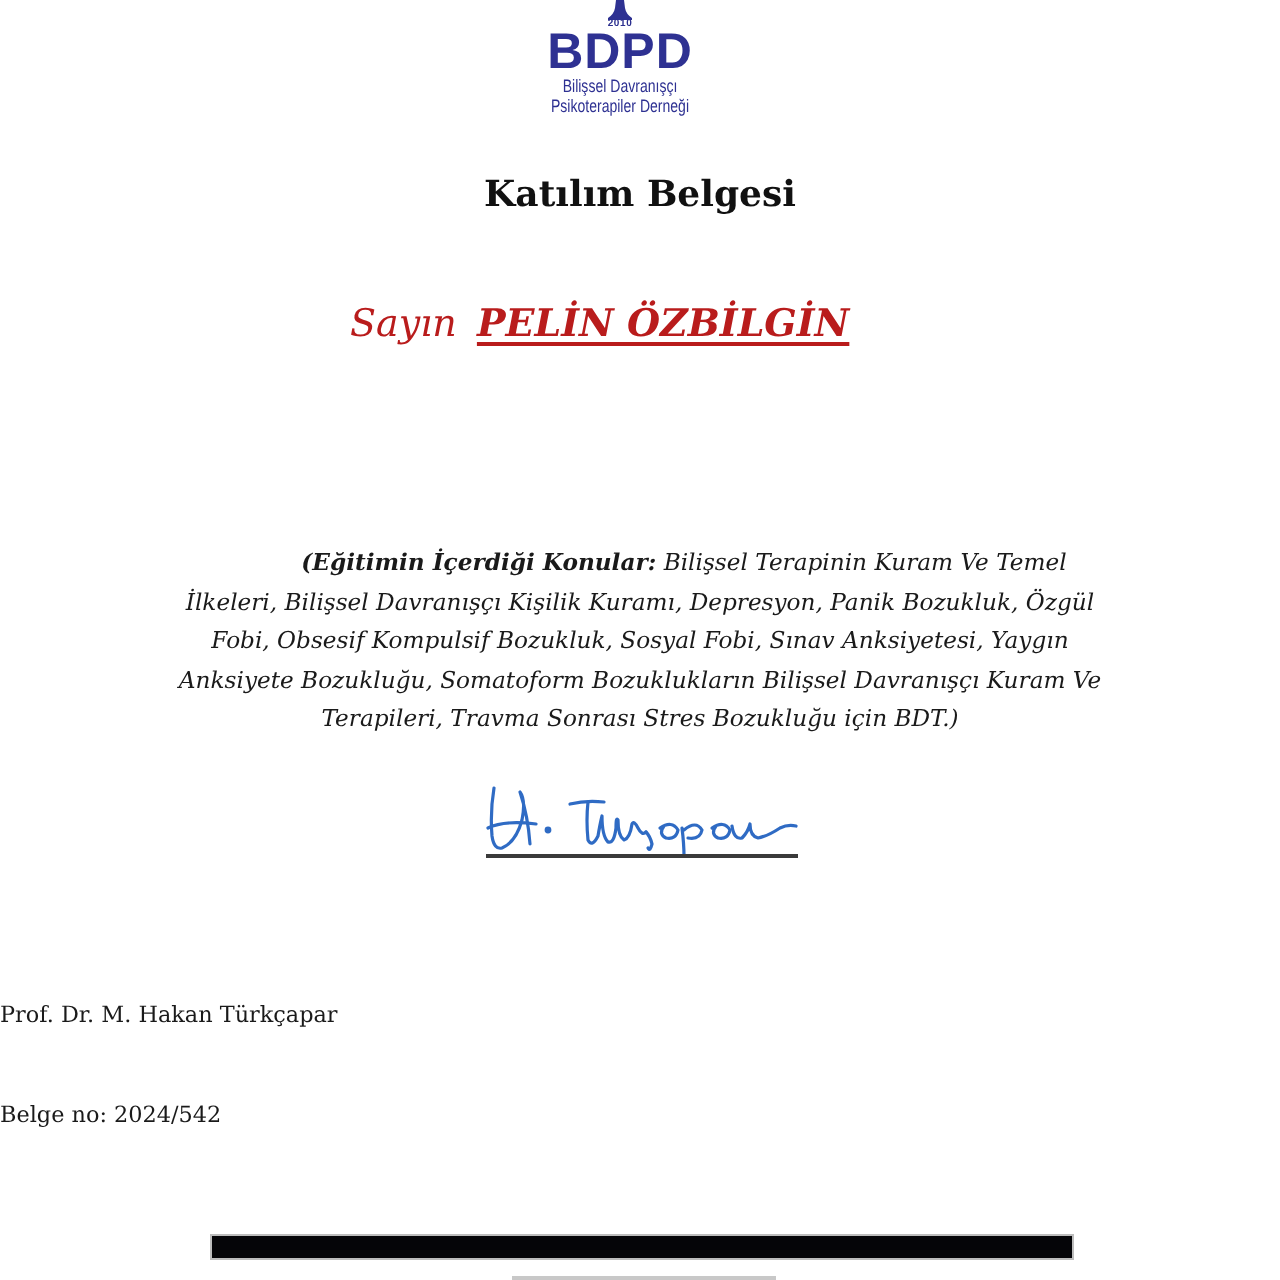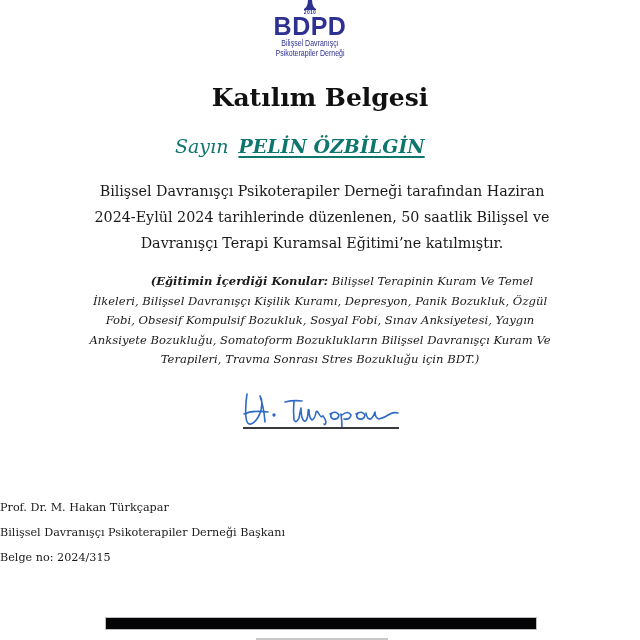--- a/index.html
+++ b/index.html
@@ -78,34 +78,34 @@
 
   
   .title {
     position: absolute;
     left: 0;
     right: 0;
     top: 80px;
     text-align: center;
     font-family: "DejaVu Serif", "Liberation Serif", serif;
     font-weight: bold;
-    font-size: 25px;
+    font-size: 18px;
     line-height: 36px;
     color: #111111;
   }
 
   
   .recipient {
     position: absolute;
     left: 175px;
-    top: 132px;
+    top: 148px;
     font-family: "DejaVu Serif", serif;
     font-size: 19px;
     line-height: 28px;
-    color: #0f766e;
+    color: #b91c1c;
     white-space: nowrap;
   }
   .recipient .salutation {
     font-style: italic;
     font-weight: normal;
   }
   .recipient .name {
     font-style: italic;
     font-weight: bold;
     text-decoration: underline;
@@ -212,21 +212,20 @@
     <div class="logo-sub l2">Psikoterapiler Derneği</div>
   </div>
 
   <div class="title">Katılım Belgesi</div>
 
   <div class="recipient">
     <span class="salutation">Sayın</span>
     <span class="name">PELİN ÖZBİLGİN</span>
   </div>
 
-  <div class="body-text">Bilişsel Davranışçı Psikoterapiler Derneği tarafından Haziran 2024-Eylül 2024 tarihlerinde düzenlenen, 50 saatlik Bilişsel ve Davranışçı Terapi Kuramsal Eğitimi’ne katılmıştır.</div>
 
   <div class="topics">
     <span class="topics-label">(Eğitimin İçerdiği Konular:</span>
     <span>Bilişsel Terapinin Kuram Ve Temel İlkeleri, Bilişsel Davranışçı Kişilik Kuramı, Depresyon, Panik Bozukluk, Özgül Fobi, Obsesif Kompulsif Bozukluk, Sosyal Fobi, Sınav Anksiyetesi, Yaygın Anksiyete Bozukluğu, Somatoform Bozuklukların Bilişsel Davranışçı Kuram Ve Terapileri, Travma Sonrası Stres Bozukluğu için BDT.)</span>
   </div>
 
   <svg class="signature" viewBox="0 0 168 44" fill="none" stroke="#2f6bc4" stroke-width="1.6" stroke-linecap="round" stroke-linejoin="round">
 
     <path d="M9 6 Q7 18 8 30 Q9 37 13 36 Q20 33 23 22 Q25 12 22 8 Q26 20 27 34"></path>
     <path d="M6 26 Q14 22 30 24"></path>
@@ -238,18 +237,17 @@
     <path d="M56 13 Q55 22 56 32 Q58 36 61 30 Q62 24 63 20 Q63 30 66 33 Q69 34 70 26 Q70 20 71 22 Q71 30 74 32 Q77 31 78 24 Q79 22 81 26 Q83 30 85 28"></path>
     <path d="M85 28 Q87 30 88 34 Q87 38 86 36"></path>
     <path d="M92 26 Q98 22 101 27 Q100 32 95 31 Q91 29 94 25"></path>
     <path d="M103 26 Q104 34 104 40 M104 27 Q110 22 113 27 Q112 32 106 31"></path>
     <path d="M118 26 Q124 22 127 27 Q126 32 121 31 Q117 29 120 25"></path>
     <path d="M128 25 Q129 32 133 31 Q136 28 137 24 Q137 30 141 31 Q146 30 152 26 Q156 24 160 25"></path>
   </svg>
   <div class="signature-line"></div>
 
   <div class="signatory name-line">Prof. Dr. M. Hakan Türkçapar</div>
-  <div class="signatory role-line">Bilişsel Davranışçı Psikoterapiler Derneği Başkanı</div>
-  <div class="signatory doc-no">Belge no: 2024/315</div>
+  <div class="signatory doc-no">Belge no: 2024/542</div>
 
   <div class="bottom-bar"></div>
   <div class="bottom-line"></div>
 </div>
 
 </body></html>

